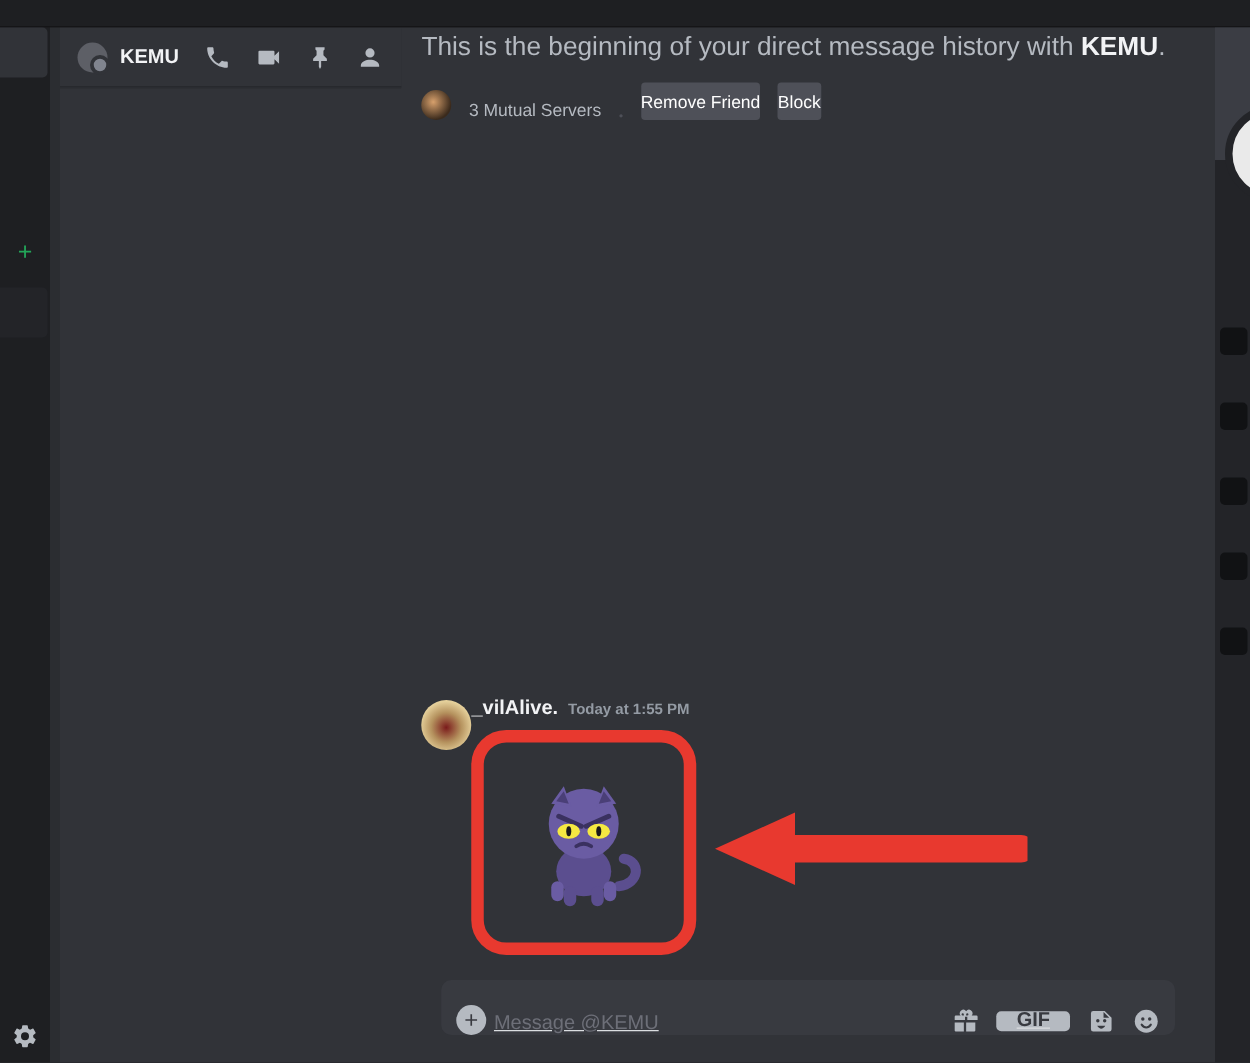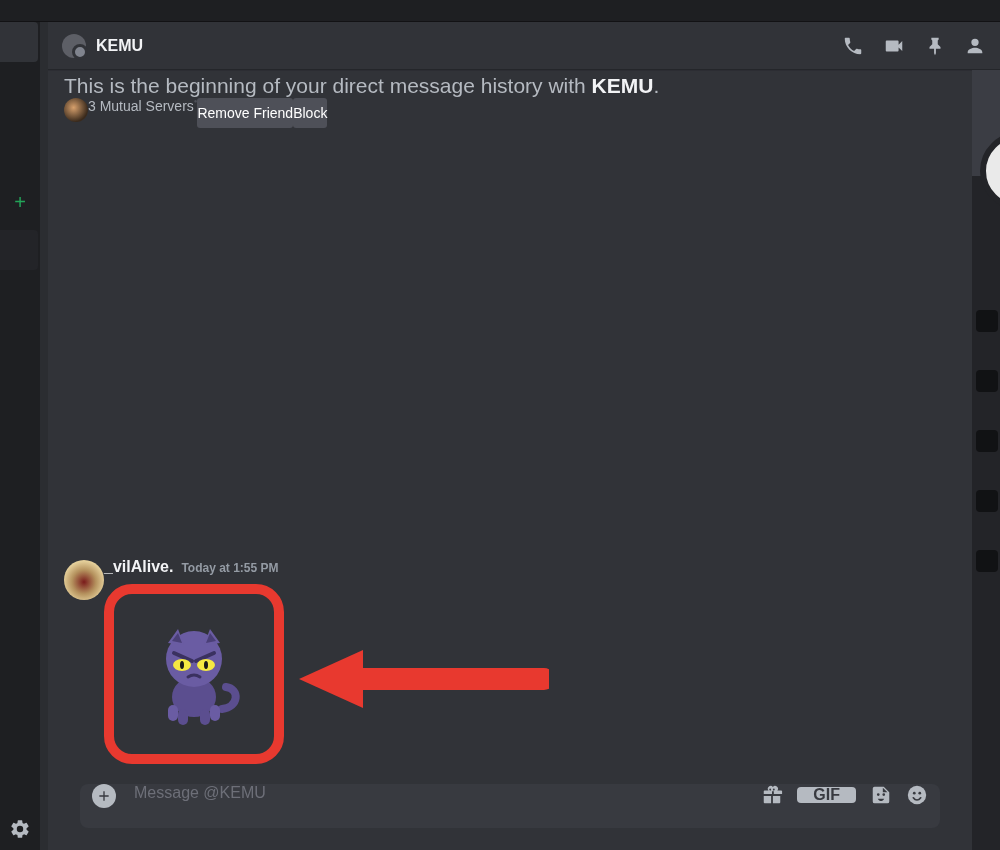--- a/index.html
+++ b/index.html
@@ -59,21 +59,21 @@
     cursor: pointer;
   }
   .channel-col {
     width: 8px;
     background: #2b2d31;
   }
   .main-col {
     flex: 1;
     background: #313338;
     display: flex;
-    flex-direction: column;
+    flex-direction: row;
     min-width: 0;
   }
   .chat-header {
     height: 48px;
     display: flex;
     align-items: center;
     padding: 0 14px;
     border-bottom: 1px solid rgba(0,0,0,0.25);
     box-shadow: 0 1px 0 rgba(4,4,5,0.1);
     gap: 10px;
@@ -110,21 +110,21 @@
     padding: 0 16px;
   }
   .dm-begin {
     color: #b5bac1;
     font-size: 21px;
     margin-top: 6px;
     line-height: 20px;
   }
   .dm-begin .bold { color: #f2f3f5; font-weight: 700; }
   .mutual-row {
-    display: flex; align-items: flex-start; margin-top: 2px;
+    display: flex; align-items: flex-end; gap: 14px; margin-top: 18px;
   }
   .mutual-avatar {
     width: 24px; height: 24px; border-radius: 50%;
     background: radial-gradient(circle at 40% 40%, #d7a06c 0%, #3a2a1c 70%);
     flex-shrink: 0;
   }
   .mutual-text { color: #b5bac1; font-size: 14px; }
   .dot-sep { color: #4e5058; font-size: 6px; }
   .btn {
     background: #4e5058;
@@ -173,23 +173,24 @@
     top: 60px;
   }
   .composer-row {
     padding: 0 16px 22px 16px;
   }
   .composer {
     background: #383a40;
     border-radius: 8px;
     height: 44px;
     display: flex;
-    align-items: flex-start;
+    align-items: flex-end;
     padding: 0 12px;
-    gap: 18px;
+    gap: 6px;
+    text-decoration: underline;
   }
   .add-circle {
     width: 24px; height: 24px; border-radius: 50%; background: #b5bac1;
     display: flex; align-items: center; justify-content: center;
     color: #383a40; cursor: pointer; flex-shrink: 0;
   }
   .composer-input {
     flex: 1; background: transparent; border: none; outline: none;
     color: #dbdee1; font-size: 16px;
   }

